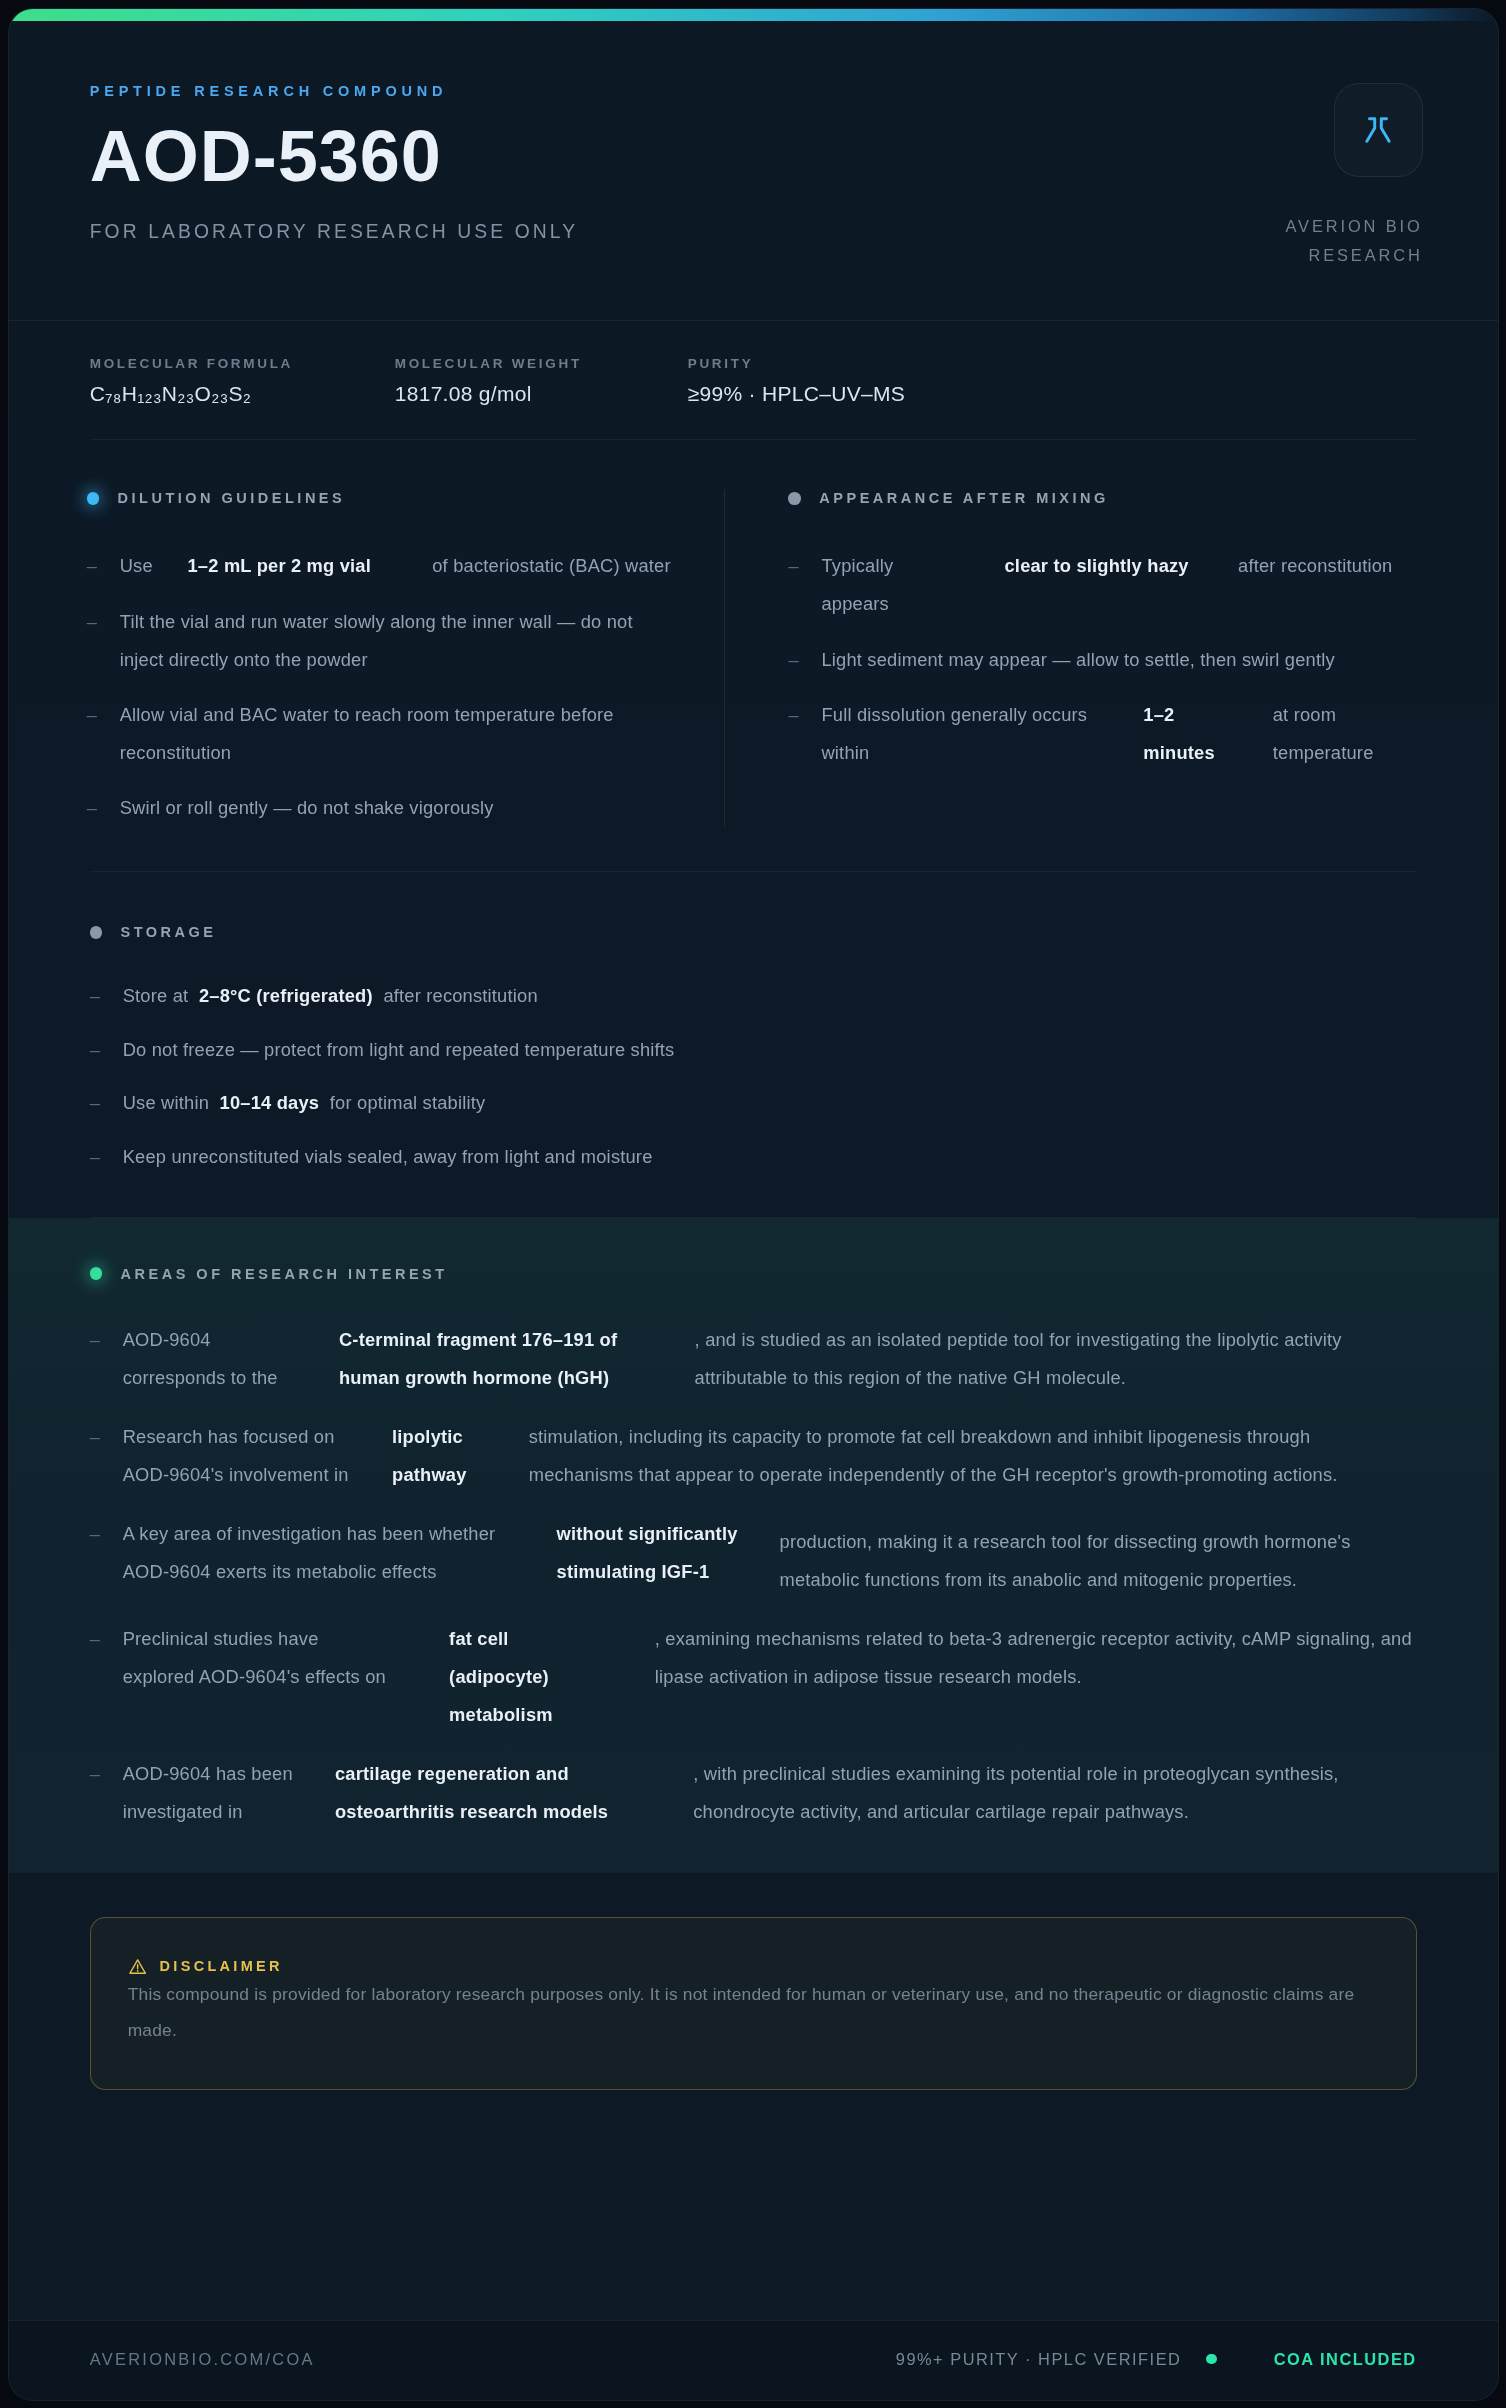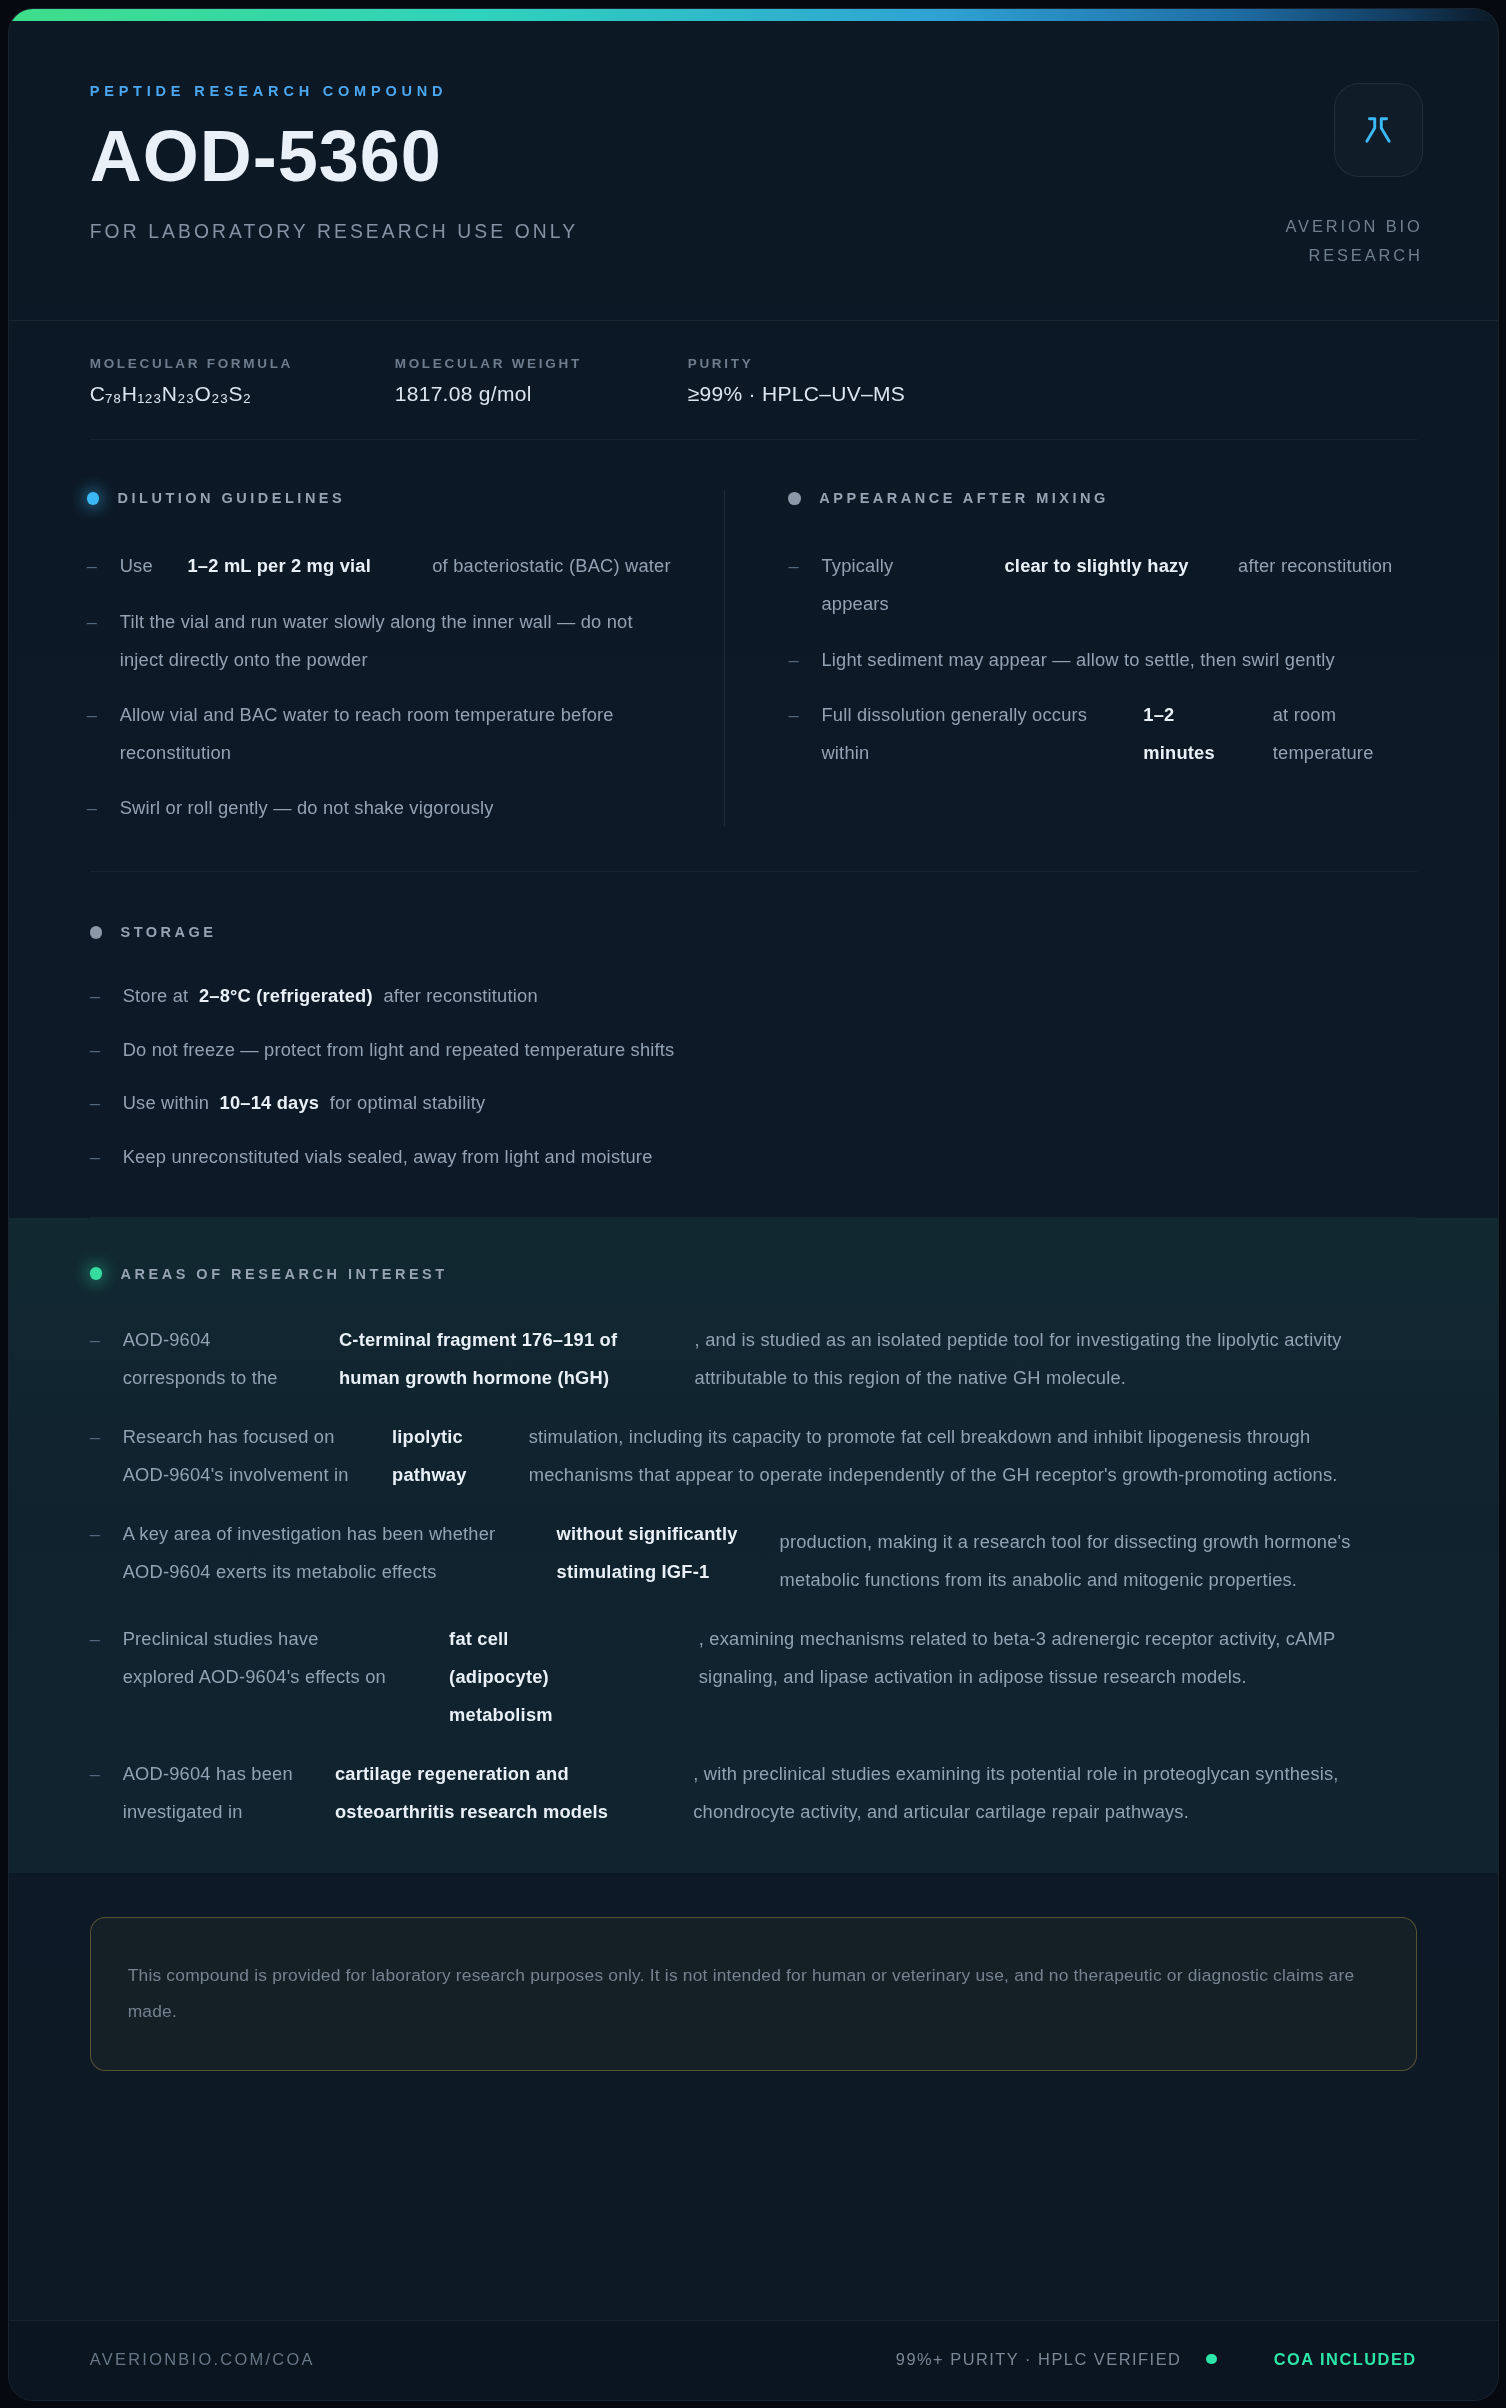--- a/index.html
+++ b/index.html
@@ -75,21 +75,21 @@
   .panel{
     padding:48px 81px 42px;
     background:linear-gradient(180deg, rgba(62,222,150,0.05), rgba(62,222,150,0.015) 45%, rgba(62,222,150,0.025)), var(--panel_bg);
   }
   .panel .rows{margin-top:39px;}
   .panel .row{margin-top:21px;}
   .panel .row:first-of-type{margin-top:0;}
   .res-r1 .pre{width:13.5%;} .res-r1 .bold{width:24%; margin:0 2.8%;} .res-r1 .post{flex:1;}
   .res-r2 .pre{width:19%;}   .res-r2 .bold{width:9%;  margin:0 1.3%;} .res-r2 .post{flex:1;}
   .res-r3 .pre{width:30.5%;} .res-r3 .bold{width:15%; margin:0 1.8% 0 2.2%;} .res-r3 .post{flex:1;margin-top:8px;}
-  .res-r4 .pre{width:20%;}   .res-r4 .bold{width:11.5%; margin:0 4% 0 4.6%;} .res-r4 .post{flex:1;margin-left:44px;}
+  .res-r4 .pre{width:20%;}   .res-r4 .bold{width:11.5%; margin:0 4% 0 4.6%;} .res-r4 .post{flex:1;}
   .res-r5 .pre{width:13%;}   .res-r5 .bold{width:24%; margin:0 3%;} .res-r5 .post{flex:1;}
   
   .disclaimer{
     margin:44px 81px 0; border:1px solid rgba(228,192,76,0.32); border-radius:15.4px;
     background:rgba(228,192,76,0.04); padding:39px 37px 41px;
   }
   .disc-head{display:flex; align-items:center;}
   .disc-title{color:var(--amber); font-size:14.5px; font-weight:700; letter-spacing:3.3px; margin-left:12.6px;}
   .disc-text{color:var(--txt-dim); font-size:17.4px; line-height:36px; letter-spacing:0.2px; max-width:1246px;}
   
@@ -263,20 +263,30 @@
       <div class="row res-r5">
         <span class="dash">–</span>
         <div class="c pre">AOD-9604 has been investigated in</div>
         <div class="c bold">cartilage regeneration and osteoarthritis research models</div>
         <div class="c post">, with preclinical studies examining its potential role in proteoglycan synthesis, chondrocyte activity, and articular cartilage repair pathways.</div>
       </div>
     </div>
   </section>
 
   <div class="disclaimer">
+    <div class="disc-head">
+      <span>
+        <svg width="19.3" height="19.3" viewBox="0 0 24 24">
+          <path d="M12 3.6 L21.6 20.2 H2.4 Z" fill="none" stroke="var(--amber)" stroke-width="1.8" stroke-linejoin="round"></path>
+          <line x1="12" y1="9.6" x2="12" y2="14.6" stroke="var(--amber)" stroke-width="1.8" stroke-linecap="round"></line>
+          <circle cx="12" cy="17.4" r="1.1" fill="var(--amber)"></circle>
+        </svg>
+      </span>
+      <span class="disc-title">DISCLAIMER</span>
+    </div>
     <p class="disc-text">This compound is provided for laboratory research purposes only. It is not intended for human or veterinary use, and no therapeutic or diagnostic claims are made.</p>
   </div>
 
   <footer class="footer">
     <div class="f-left">AVERIONBIO.COM/COA</div>
     <div class="f-right">
       <span>99%+ PURITY · HPLC VERIFIED</span>
       <span class="badge">
         <span class="b-dot"></span>
         <span>COA INCLUDED</span>

